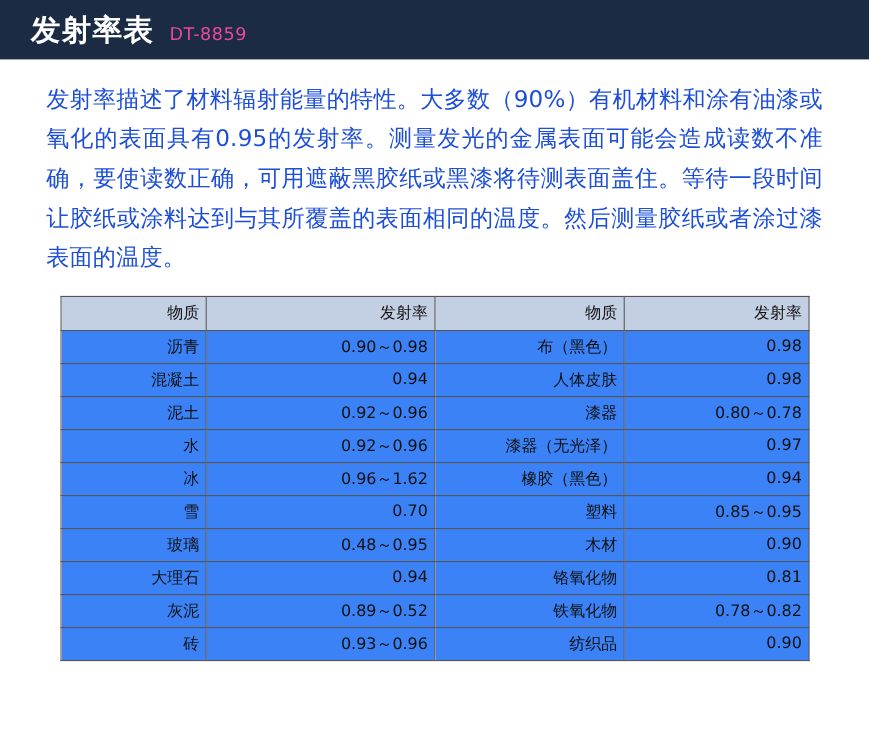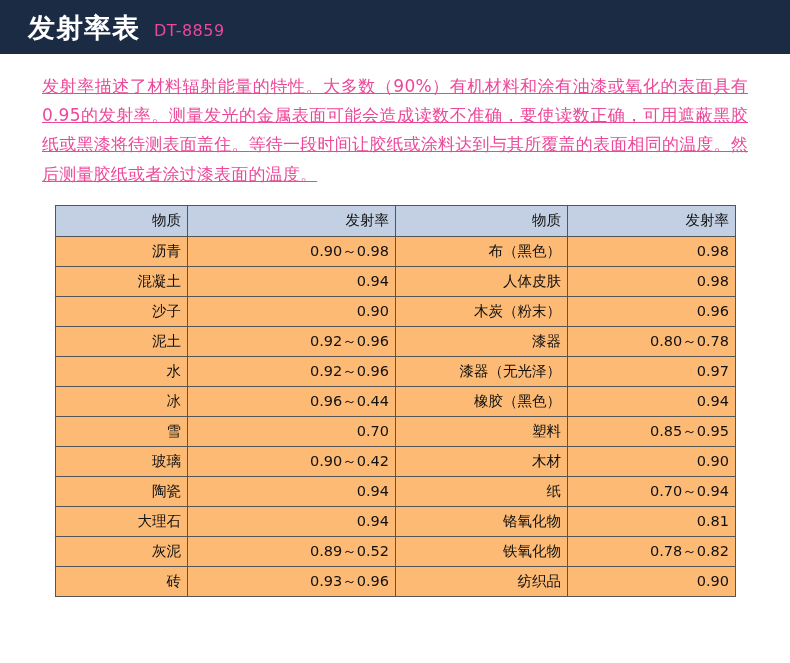--- a/index.html
+++ b/index.html
@@ -42,26 +42,25 @@
     font-size: 16px;
     margin-left: 14px;
     letter-spacing: 0.5px;
     font-weight: normal;
     position: relative;
     top: 3px;
   }
   
   .intro {
     margin: 18px 42px 0 42px;
-    font-size: 17px;
+    font-size: 21px;
     line-height: 1.72;
-    color: #ec4899;
+    color: #1d4ed8;
     text-align: justify;
     letter-spacing: 0.2px;
-    text-decoration: underline;
   }
   
   .table-wrap {
     margin: 16px 0 0 55px;
     width: 680px;
   }
   table.emissivity {
     border-collapse: collapse;
     width: 680px;
     table-layout: fixed;
@@ -82,21 +81,21 @@
     font-weight: normal;
     white-space: nowrap;
     overflow: hidden;
   }
   table.emissivity thead th {
     background: #c3cfe2;
     font-weight: normal;
     height: 22px;
   }
   table.emissivity tbody td {
-    background: #fdba74;
+    background: #3b82f6;
   }
 </style>
 </head>
 <body>
 
 <div class="page">
 
   <div class="header">
     <span class="header-title">发射率表</span>
     <span class="header-model">DT-8859</span>
@@ -127,60 +126,48 @@
           <td>布（黑色）</td>
           <td>0.98</td>
         </tr>
         <tr>
           <td>混凝土</td>
           <td>0.94</td>
           <td>人体皮肤</td>
           <td>0.98</td>
         </tr>
         <tr>
-          <td>沙子</td>
-          <td>0.90</td>
-          <td>木炭（粉末）</td>
-          <td>0.96</td>
-        </tr>
-        <tr>
           <td>泥土</td>
           <td>0.92～0.96</td>
           <td>漆器</td>
           <td>0.80～0.78</td>
         </tr>
         <tr>
           <td>水</td>
           <td>0.92～0.96</td>
           <td>漆器（无光泽）</td>
           <td>0.97</td>
         </tr>
         <tr>
           <td>冰</td>
-          <td>0.96～0.44</td>
+          <td>0.96～1.62</td>
           <td>橡胶（黑色）</td>
           <td>0.94</td>
         </tr>
         <tr>
           <td>雪</td>
           <td>0.70</td>
           <td>塑料</td>
           <td>0.85～0.95</td>
         </tr>
         <tr>
           <td>玻璃</td>
-          <td>0.90～0.42</td>
+          <td>0.48～0.95</td>
           <td>木材</td>
           <td>0.90</td>
-        </tr>
-        <tr>
-          <td>陶瓷</td>
-          <td>0.94</td>
-          <td>纸</td>
-          <td>0.70～0.94</td>
         </tr>
         <tr>
           <td>大理石</td>
           <td>0.94</td>
           <td>铬氧化物</td>
           <td>0.81</td>
         </tr>
         <tr>
           <td>灰泥</td>
           <td>0.89～0.52</td>

